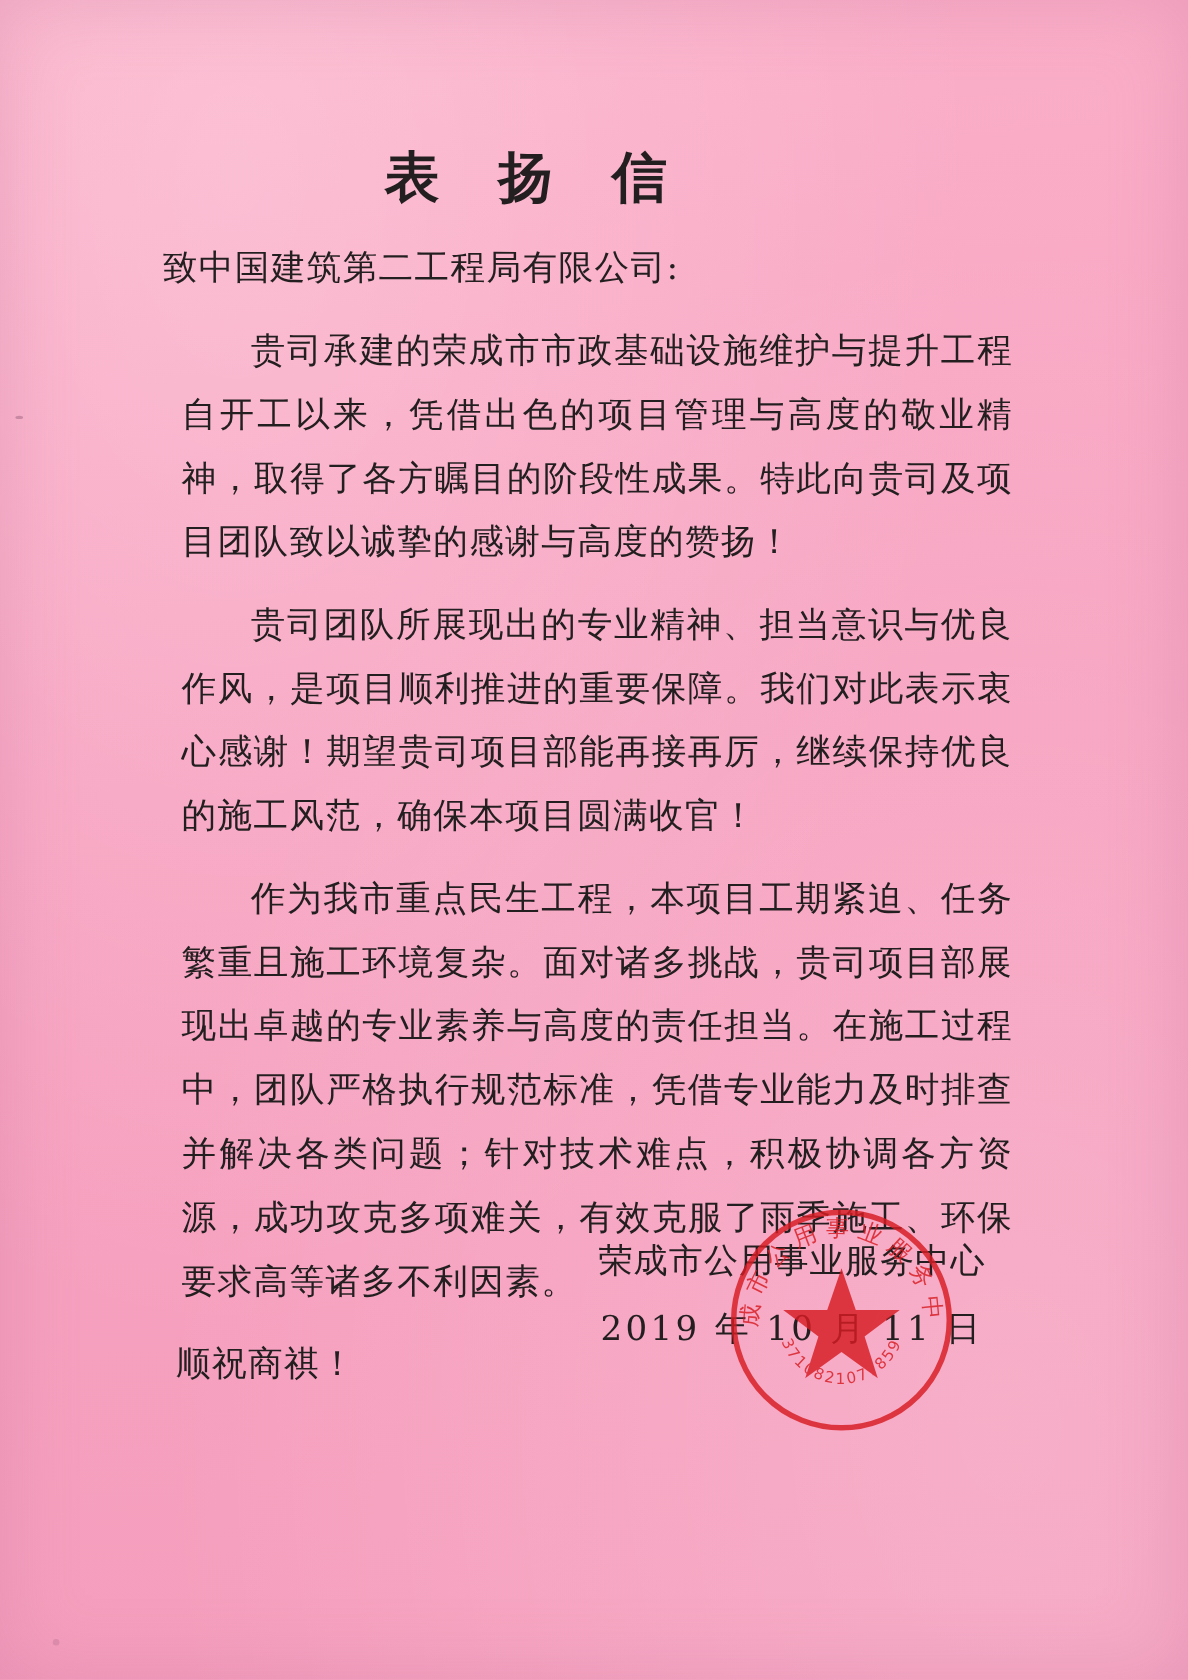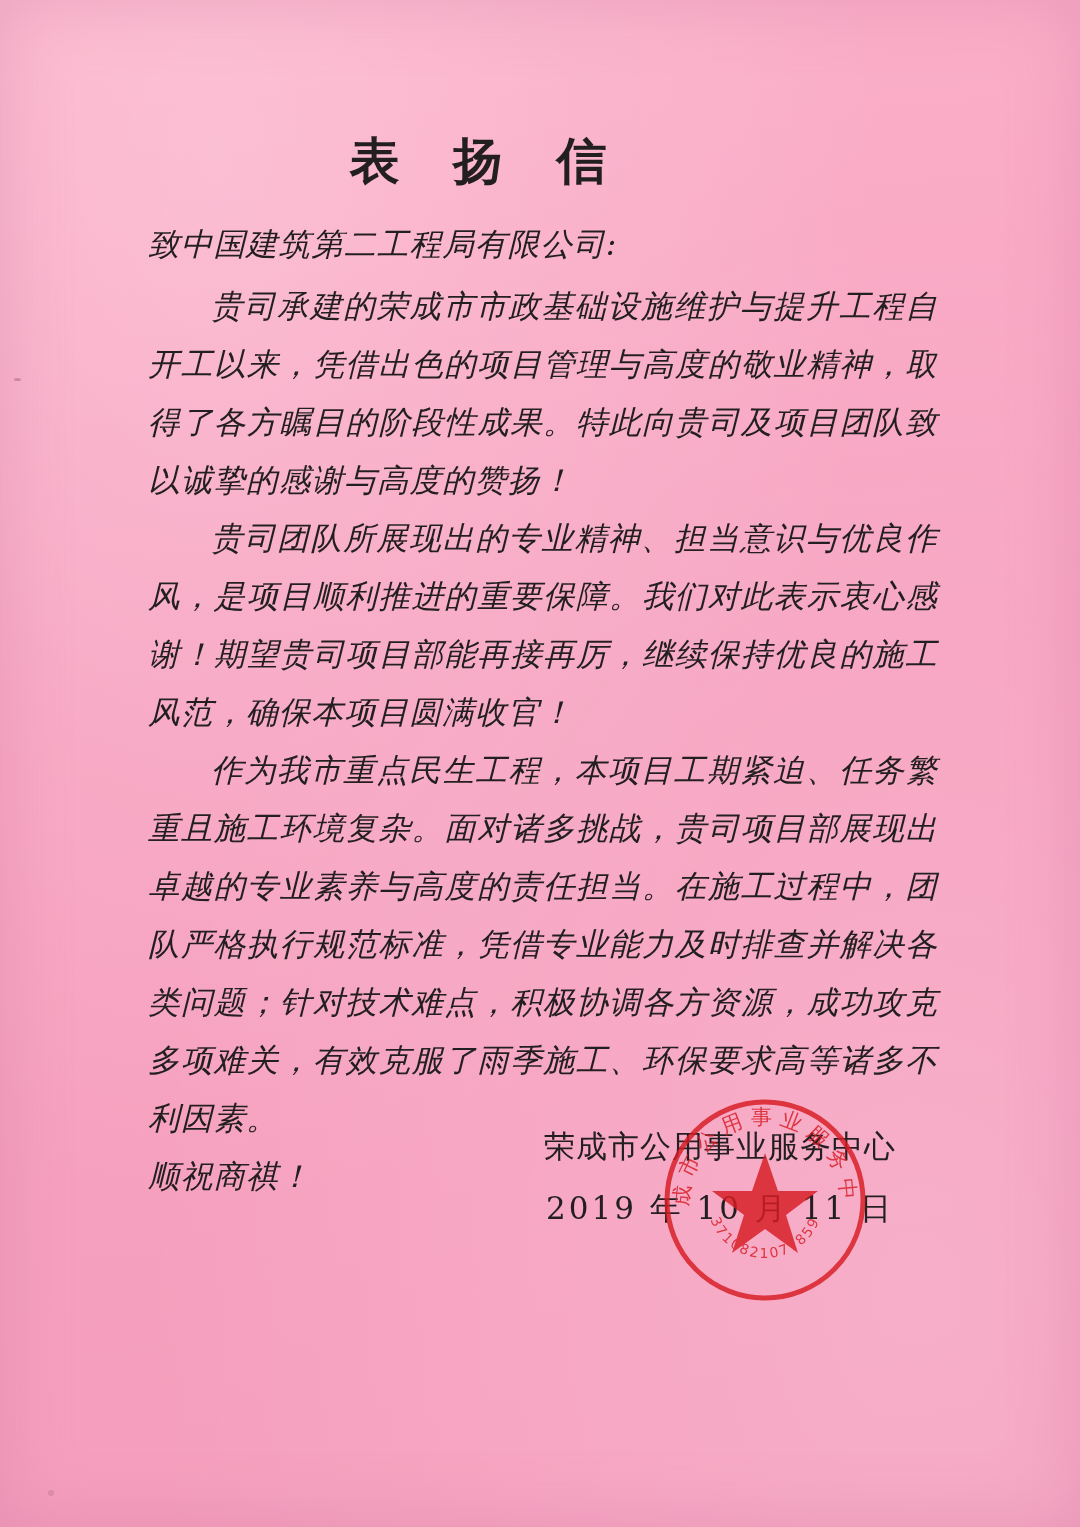--- a/index.html
+++ b/index.html
@@ -55,32 +55,31 @@
     position: absolute;
     top: 215px;
     left: 148px;
     width: 790px;
     color: #231f20;
     font-size: 31.5px;
     line-height: 58px;
     letter-spacing: 1.2px;
     text-align: justify;
     text-justify: inter-ideograph;
-    font-style: italic;
   }
 
   .salutation {
     margin: 0 0 4px 0;
   }
   .para {
-    margin: 0;
+    margin: 17px;
     text-indent: 2em;
   }
   .closing {
-    margin: 0;
+    margin: 12px;
     text-indent: 0;
   }
 
   .signature {
     position: absolute;
     right: 130px;
     top: 1115px;
     width: 460px;
     text-align: center;
     color: #231f20;

